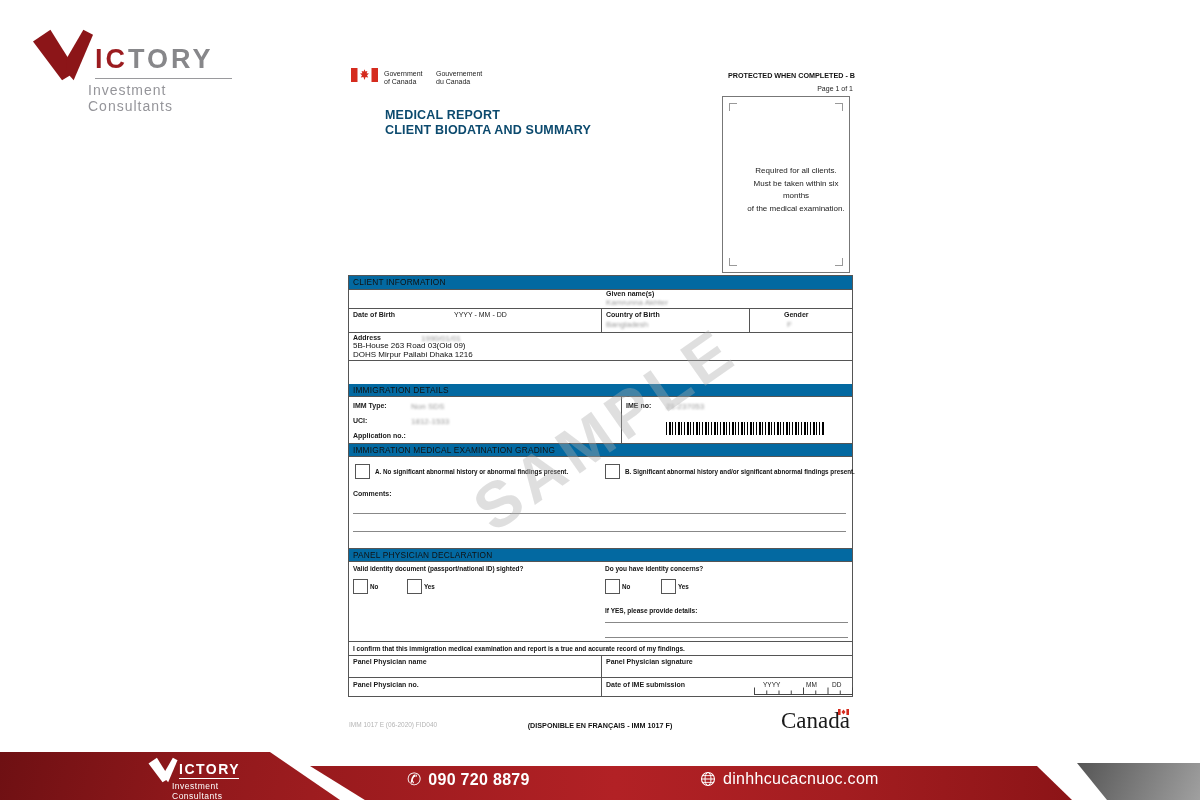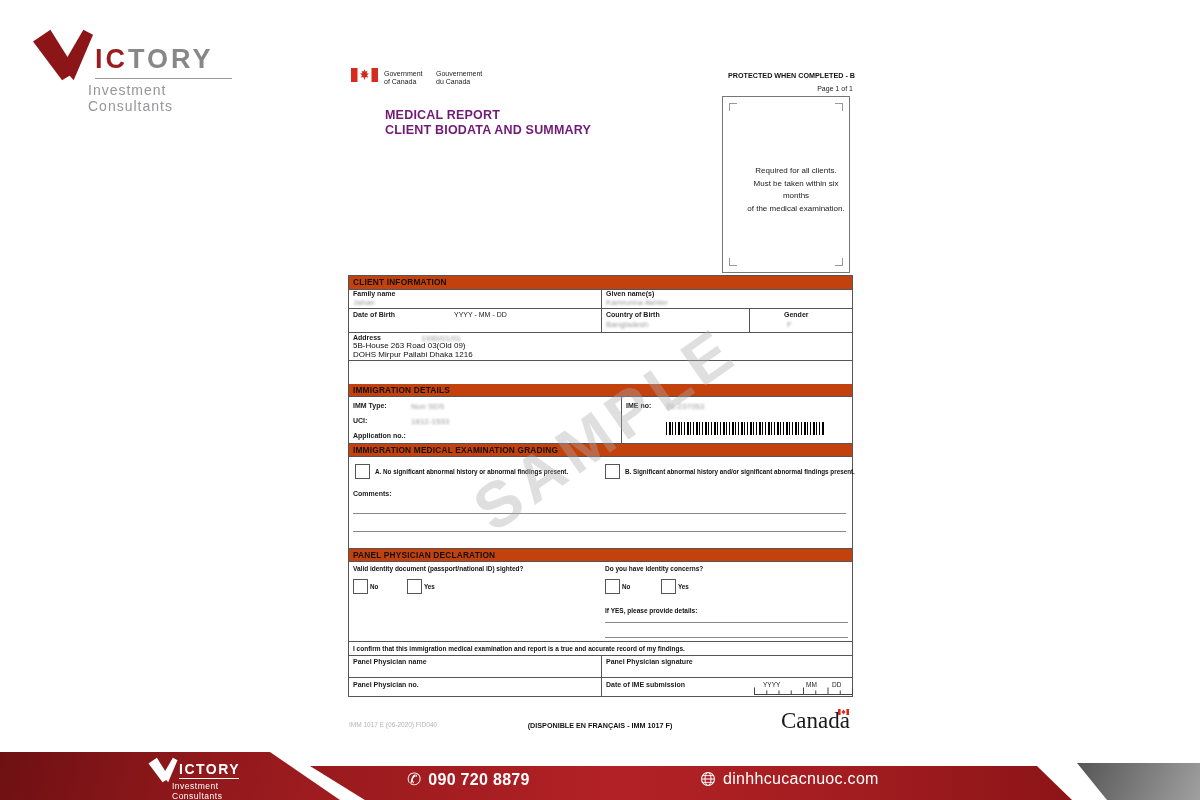--- a/index.html
+++ b/index.html
@@ -8,37 +8,37 @@
   .abs{position:absolute;}
 
   
   .vlogo-text{font-weight:bold;letter-spacing:3px;font-size:27px;}
   .vlogo-text .red{color:#9b1b1f;} .vlogo-text .gray{color:#87878a;}
   .vlogo-underline{height:1px;background:#9a9a9d;}
   .vlogo-sub{color:#95959a;font-size:14px;letter-spacing:1px;}
 
   
   .gov-txt{font-size:7px;line-height:8px;color:#222;}
-  .form-title{font-weight:bold;font-size:12.5px;line-height:15px;color:#701a75;letter-spacing:.2px;}
+  .form-title{font-weight:bold;font-size:12.5px;line-height:15px;color:#0c4a6e;letter-spacing:.2px;}
   .protected{font-weight:bold;font-size:7.2px;color:#111;}
   .pageno{font-size:7px;color:#222;}
 
   
   .photo-box{border:1px solid #777;background:#fff;}
   .pc{position:absolute;width:7px;height:7px;}
   .pc.tl{border-top:1px solid #999;border-left:1px solid #999;left:6px;top:6px;}
   .pc.tr{border-top:1px solid #999;border-right:1px solid #999;right:6px;top:6px;}
   .pc.bl{border-bottom:1px solid #999;border-left:1px solid #999;left:6px;bottom:6px;}
   .pc.br{border-bottom:1px solid #999;border-right:1px solid #999;right:6px;bottom:6px;}
   .photo-text{font-size:8px;line-height:12.5px;color:#222;text-align:center;}
 
   
   .formtable{left:348px;top:275px;width:503px;height:420px;border:1px solid #555;background:#fff;}
-  .sh{position:absolute;left:0;right:0;background:#c2410c;border-bottom:1px solid #555;
-      font-weight:bold;font-size:8.3px;padding:1px 0 0 4px;color:#111;letter-spacing:.2px;}
+  .sh{position:absolute;left:0;right:0;background:#0369a1;border-bottom:1px solid #555;
+      font-weight:normal;font-size:8.3px;padding:1px 0 0 4px;color:#111;letter-spacing:.2px;}
   .row{position:absolute;left:0;right:0;border-bottom:1px solid #555;}
   .row.last{border-bottom:none;}
   .cell{position:absolute;top:0;bottom:0;}
   .cell.bd{border-right:1px solid #555;}
   .lbl{position:absolute;font-weight:bold;font-size:7px;color:#1a1a1a;white-space:nowrap;}
   .fmt{position:absolute;font-size:7px;color:#222;white-space:nowrap;}
   .val{position:absolute;font-size:8px;color:#111;white-space:nowrap;}
   .blurval{position:absolute;font-size:8px;color:#9a9a9a;filter:blur(0.8px);white-space:nowrap;}
   .cb{position:absolute;width:13px;height:13px;border:1px solid #555;background:#fff;}
   .cbl{position:absolute;font-weight:bold;font-size:6.3px;color:#111;white-space:nowrap;}
@@ -123,24 +123,20 @@
     </div>
   </div>
 
   <div class="watermark abs">SAMPLE</div>
 
   <div class="formtable abs">
 
     <div class="sh" style="top:0;height:12px;">CLIENT INFORMATION</div>
 
     <div class="row" style="top:13px;height:19px;">
-      <div class="cell bd" style="left:0;width:252px;">
-        <span class="lbl" style="left:4px;top:1px;">Family name</span>
-        <span class="blurval" style="left:4px;top:9px;">Jahan</span>
-      </div>
       <div class="cell" style="left:253px;right:0;">
         <span class="lbl" style="left:4px;top:1px;">Given name(s)</span>
         <span class="blurval" style="left:4px;top:9px;">Kamrunna Akhter</span>
       </div>
     </div>
 
     <div class="row" style="top:33px;height:23px;">
       <div class="cell bd" style="left:0;width:252px;">
         <span class="lbl" style="left:4px;top:2px;">Date of Birth</span>
         <span class="fmt" style="left:105px;top:2px;">YYYY - MM - DD</span>

